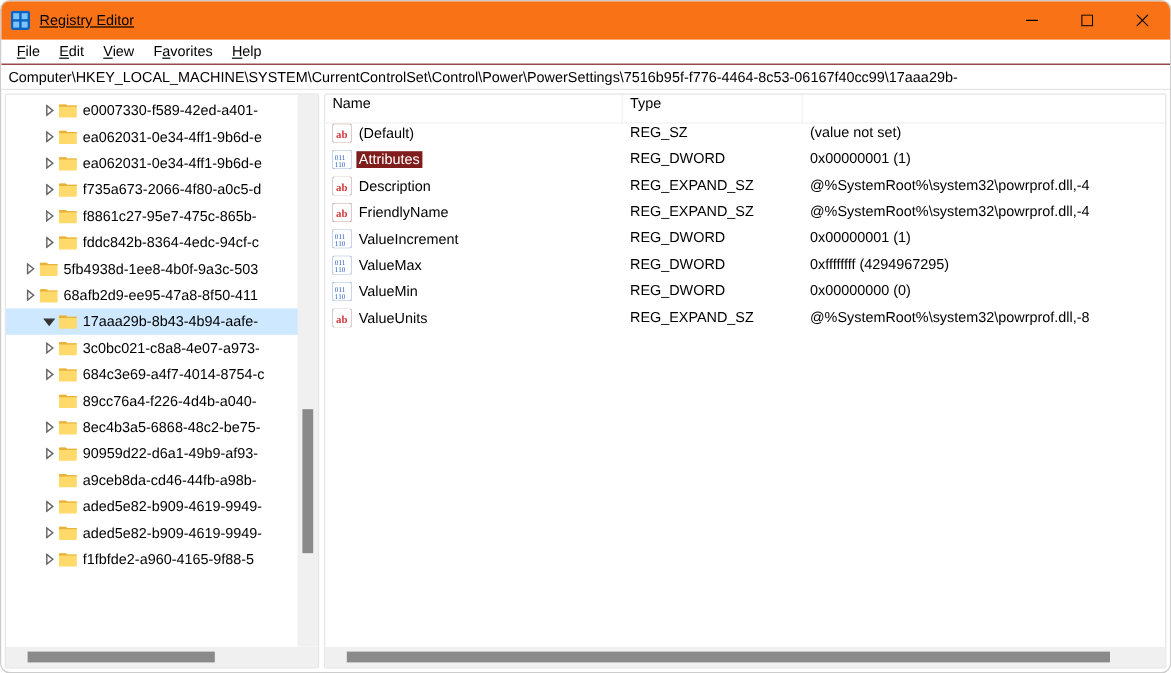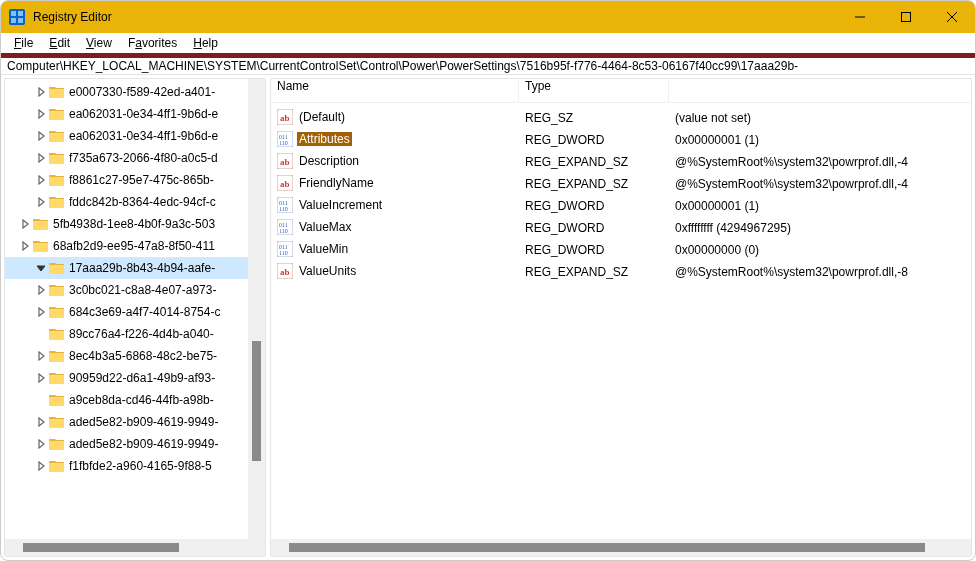--- a/index.html
+++ b/index.html
@@ -20,22 +20,23 @@
     flex-direction: column;
     overflow: hidden;
     background: #fff;
   }
   
   .titlebar {
     height: 32px;
     display: flex;
     align-items: center;
     padding: 0 0 0 8px;
-    background: #eab308;
+    background: #f97316;
     flex-shrink: 0;
+    text-decoration: underline;
   }
   .titlebar .app-icon {
     width: 16px; height: 16px;
     margin-right: 8px;
     display: inline-flex;
   }
   .titlebar .title { font-size: 12px; }
   .titlebar .spacer { flex: 1; }
   .winbtn {
     width: 46px; height: 32px;
@@ -53,21 +54,21 @@
     flex-shrink: 0;
   }
   .menuitem {
     padding: 1px 7px;
     font-size: 12px;
   }
   .menuitem .ul { text-decoration: underline; }
   
   .addressbar {
     height: 22px;
-    border-top: 5px solid #7f1d1d;
+    border-top: 1px solid #7f1d1d;
     border-bottom: 1px solid #e5e5e5;
     display: flex;
     align-items: center;
     padding: 0 6px;
     font-size: 12px;
     white-space: nowrap;
     overflow: hidden;
     flex-shrink: 0;
     background: #fff;
   }
@@ -121,30 +122,30 @@
     flex-shrink: 0;
   }
   .col { padding: 0 6px; overflow: hidden; white-space: nowrap; }
   .col.name { width: 248px; border-right: 1px solid #f0f0f0; }
   .col.type { width: 150px; border-right: 1px solid #f0f0f0; }
   .col.data { flex: 1; }
   .list-body { }
   .list-row {
     height: 22px;
     display: flex;
-    align-items: flex-end;
+    align-items: flex-start;
     font-size: 12px;
   }
   .list-row .cell { padding: 0 6px; overflow: hidden; white-space: nowrap; }
   .list-row .cell.name { width: 248px; display:flex; align-items:center; gap:4px;}
   .list-row .cell.type { width: 150px; }
   .list-row .cell.data { flex: 1; }
   .val-icon { width:16px; height:16px; flex-shrink:0; display:inline-flex; }
   .name-text.selected {
-    background: #a16207;
+    background: #7f1d1d;
     color: #fff;
     padding: 0 2px;
   }
   .name-text { padding: 0 2px; }
   
   .hscroll {
     height: 17px;
     background: #f0f0f0;
     display: flex;
     align-items: center;

